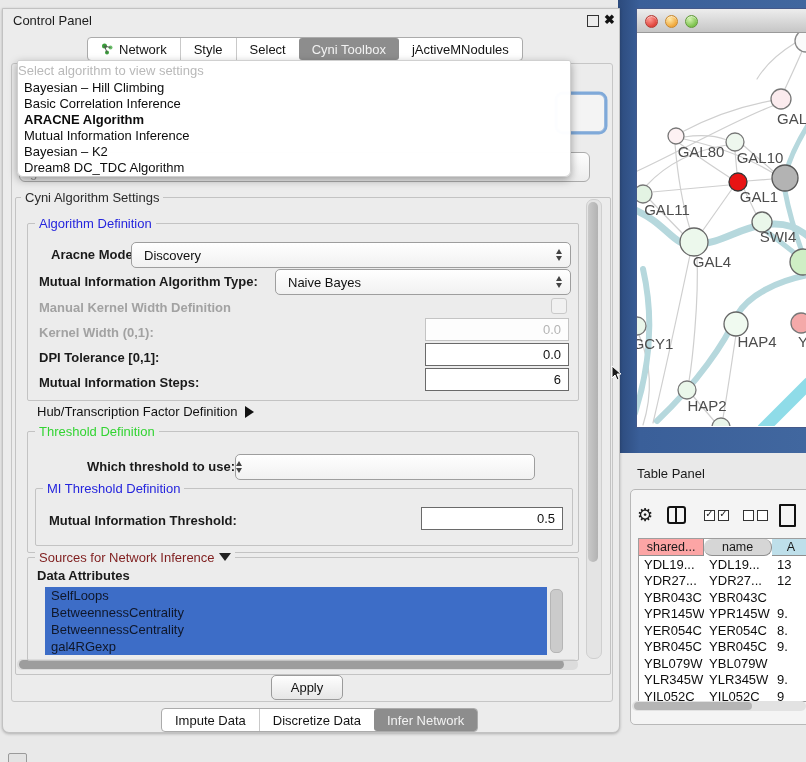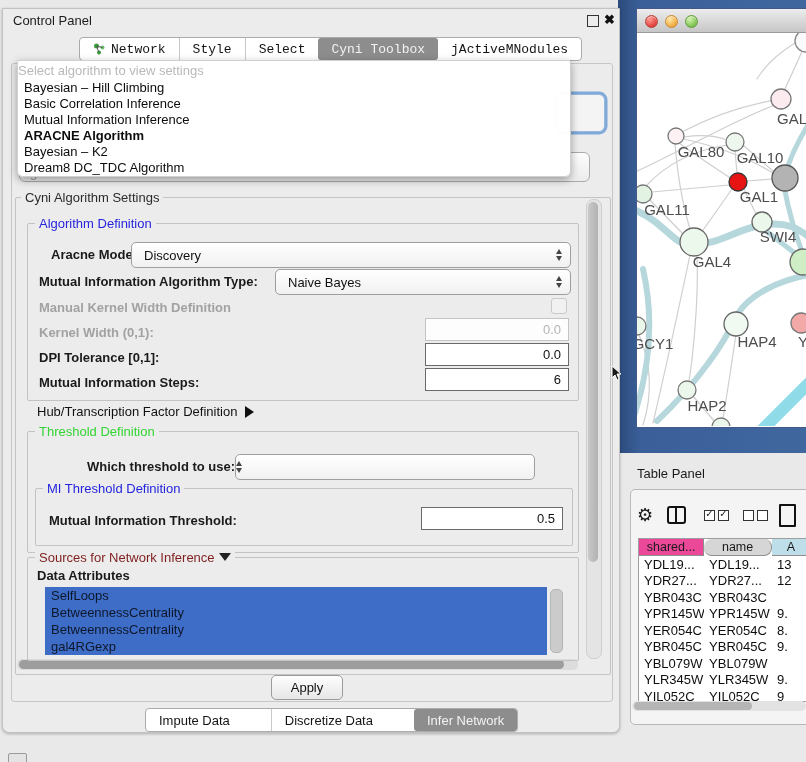--- a/index.html
+++ b/index.html
@@ -20,22 +20,22 @@
   .net-canvas{position:absolute;left:0;top:24px;width:170px;height:393px;overflow:hidden;background:#fff;}
 
   
   .cp-window{position:absolute;left:2px;top:8px;width:616px;height:723px;background:#ececec;
     border:1px solid #c2c2c2;border-radius:0 0 7px 7px;box-shadow:0 1px 3px rgba(0,0,0,.25);}
   .cp-title{position:absolute;left:10px;top:4px;font-size:13px;color:#1c1c1c;}
   .cp-float{position:absolute;left:584px;top:6px;width:10px;height:10px;border:1.5px solid #333;background:transparent;}
   .cp-close{position:absolute;left:601px;top:3px;font-size:13px;font-weight:bold;color:#111;}
 
   .tabbar{position:absolute;display:flex;align-items:stretch;background:#fff;border:1px solid #ababab;border-radius:4px;font-size:13px;color:#141414;}
-  .tabbar.top{left:76px;top:28px;height:22px;font-family:Liberation Mono, monospace;}
-  .tabbar.bottom{left:142px;top:699px;height:22px;gap:28px;}
+  .tabbar.top{left:84px;top:28px;height:22px;}
+  .tabbar.bottom{left:158px;top:699px;height:22px;}
   .tab{display:flex;align-items:center;padding:0 13px;position:relative;white-space:nowrap;}
   .tab + .tab{border-left:1px solid #c9c9c9;}
   .tab.selected{background:#8d8d8d;color:#f2f2f2;border-radius:3px;margin:0;border-left:none;}
   .tab.selected + .tab{border-left:none;}
   .tab .ticon{margin-right:6px;display:inline-flex;}
 
   .outer-box{position:absolute;left:8px;top:54px;width:600px;height:637px;border:1px solid #c6c6c6;border-radius:3px;}
   .frag-combo{position:absolute;left:554px;top:85px;width:46px;height:36px;background:#f4f4f4;border:1px solid #98b8dd;
     border-radius:6px;box-shadow:0 0 0 2.5px #7fa9d9;}
   .frag-combo2{position:absolute;left:16px;top:143px;width:569px;height:28px;border:1px solid #ababab;border-radius:6px;
@@ -227,22 +227,22 @@
     <div class="frag-combo"></div>
     <div class="frag-combo2">
       <span>galFiltered.sif default node</span>
     </div>
 
     <div class="algo-popup">
       <div class="algo-header">Select algorithm to view settings</div>
       <div id="algo-list">
           <div class="algo-item">Bayesian – Hill Climbing</div>
           <div class="algo-item">Basic Correlation Inference</div>
+          <div class="algo-item bold">ARACNE Algorithm</div>
           <div class="algo-item">Mutual Information Inference</div>
-          <div class="algo-item bold">ARACNE Algorithm</div>
           <div class="algo-item">Bayesian – K2</div>
           <div class="algo-item">Dream8 DC_TDC Algorithm</div>
         </div>
     </div>
 
     <div class="gbox settings-box"></div>
     <div class="legend lg-settings">Cyni Algorithm Settings</div>
 
     <div class="vscroll">
         <div class="thumb"></div>
@@ -343,21 +343,21 @@
     <span class="colicon"></span>
     <span class="cb on"></span>
     <span class="cb on"></span>
     <span class="cbgap"></span>
     <span class="cb"></span>
     <span class="cb"></span>
     <span class="pageicon"></span>
   </div>
   <div class="tp-table">
     <div class="tp-hrow" id="tp-headers">
-        <div class="tp-hcell w1" style="background: #ec4899;">shared...</div>
+        <div class="tp-hcell w1" style="background: #fca5a5;">shared...</div>
         <div class="tp-hcell w2" style="background: rgb(214, 214, 214);">name</div>
         <div class="tp-hcell w3" style="background: rgb(190, 223, 234);">A</div>
       </div>
     <div id="tp-rows">
         <div class="tp-row">
           <div class="tp-cell w1">YDL19...</div>
           <div class="tp-cell w2">YDL19...</div>
           <div class="tp-cell w3">13</div>
         </div>
         <div class="tp-row">

